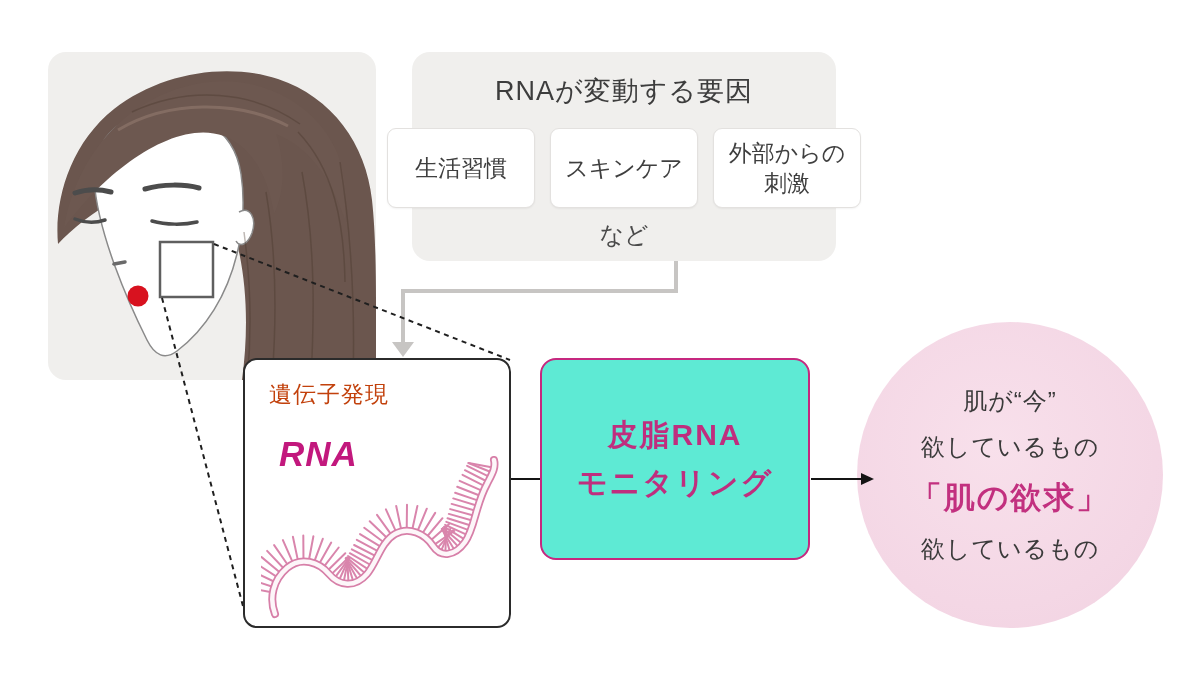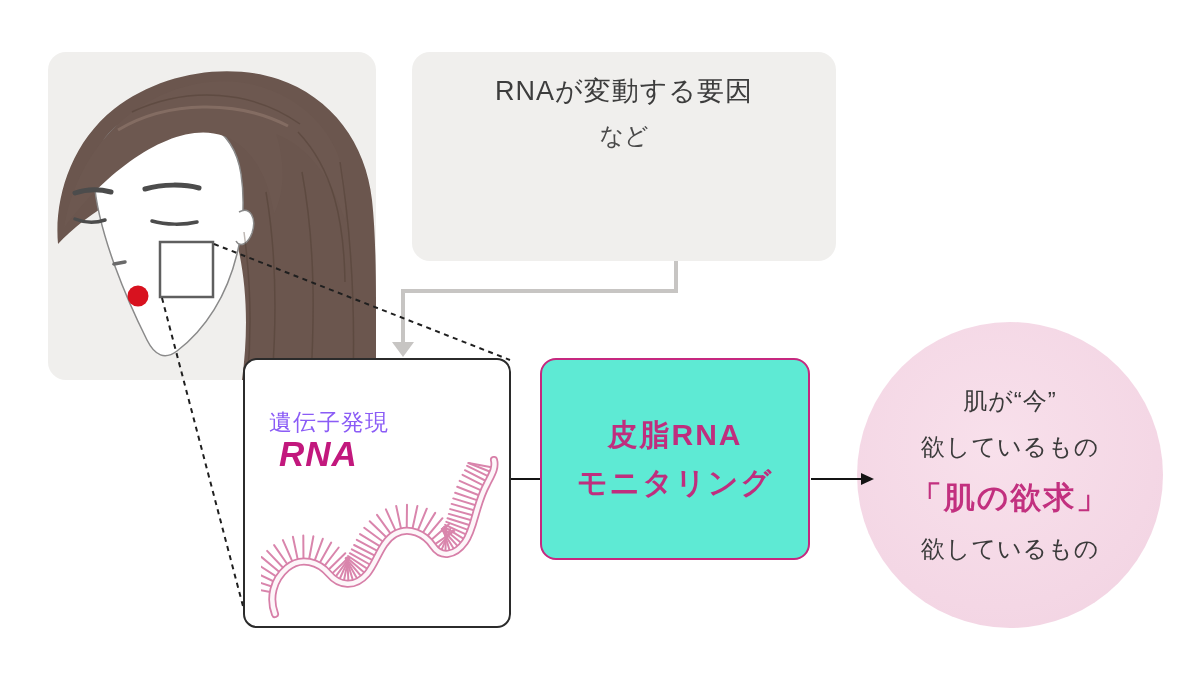--- a/index.html
+++ b/index.html
@@ -15,21 +15,21 @@
   .factor-row{margin-top:19px;display:flex;justify-content:center;gap:15px;}
   .factor-card{min-width:148px;height:80px;box-sizing:border-box;padding:0 12px;
     background:#ffffff;border:1px solid #e3e1df;border-radius:9px;
     display:flex;flex-direction:column;align-items:center;justify-content:center;
     font-size:23px;line-height:30px;color:#3f3f3f;box-shadow:0 1px 2px rgba(0,0,0,0.05);}
   .etc-label{margin-top:11px;text-align:center;font-size:24px;color:#4a4a4a;}
 
   
   .gene-box{position:absolute;left:243px;top:358px;width:268px;height:270px;box-sizing:border-box;
     background:#ffffff;border:2px solid #2b2b2b;border-radius:14px;z-index:6;}
-  .gene-label{position:absolute;left:24px;top:19px;font-size:23px;color:#8b5cf6;letter-spacing:1px;margin-top:28px;}
+  .gene-label{position:absolute;left:24px;top:19px;font-size:23px;color:#c2410c;letter-spacing:1px;}
   .rna-label{position:absolute;left:34px;top:74px;font-size:35px;font-weight:600;color:#c2187d;letter-spacing:1px;font-style:italic;}
   .strand-svg{position:absolute;left:16px;top:62px;width:240px;height:200px;}
 
   .monitor-box{position:absolute;left:540px;top:358px;width:270px;height:202px;box-sizing:border-box;
     background:#5eead4;border:2px solid #c6287f;border-radius:16px;z-index:6;
     display:flex;flex-direction:column;align-items:center;justify-content:center;gap:7px;}
   .monitor-line{font-size:30px;font-weight:700;color:#bf2e7e;letter-spacing:2px;}
 
   .result-circle{position:absolute;left:857px;top:322px;width:306px;height:306px;border-radius:50%;z-index:2;
     background:radial-gradient(circle at 45% 40%, #f8e0eb 0%, #f4d7e5 65%, #f1d2e1 100%);
@@ -79,20 +79,32 @@
       <path d="M66,212 L77,210" fill="none" stroke="#6a6a6a" stroke-width="3.5" stroke-linecap="round"></path>
 
       <circle cx="90" cy="244" r="10.5" fill="#d8121f"></circle>
 
       <rect x="112" y="190" width="53" height="55" fill="none" stroke="#5f5f5f" stroke-width="2.5"></rect>
     </svg>
   </div>
 
   <div class="factors-panel">
     <div class="factors-title">RNAが変動する要因</div>
+    <div class="factor-row">
+      <div class="factor-card">
+        <span>生活習慣</span>
+      </div>
+      <div class="factor-card">
+        <span>スキンケア</span>
+      </div>
+      <div class="factor-card">
+        <span>外部からの</span>
+        <span>刺激</span>
+      </div>
+    </div>
     <div class="etc-label">など</div>
   </div>
 
   <div class="result-circle">
     <div class="result-line">肌が“今”</div>
     <div class="result-line">欲しているもの</div>
     <div class="result-line highlight">「肌の欲求」</div>
     <div class="result-line">欲しているもの</div>
   </div>
 

